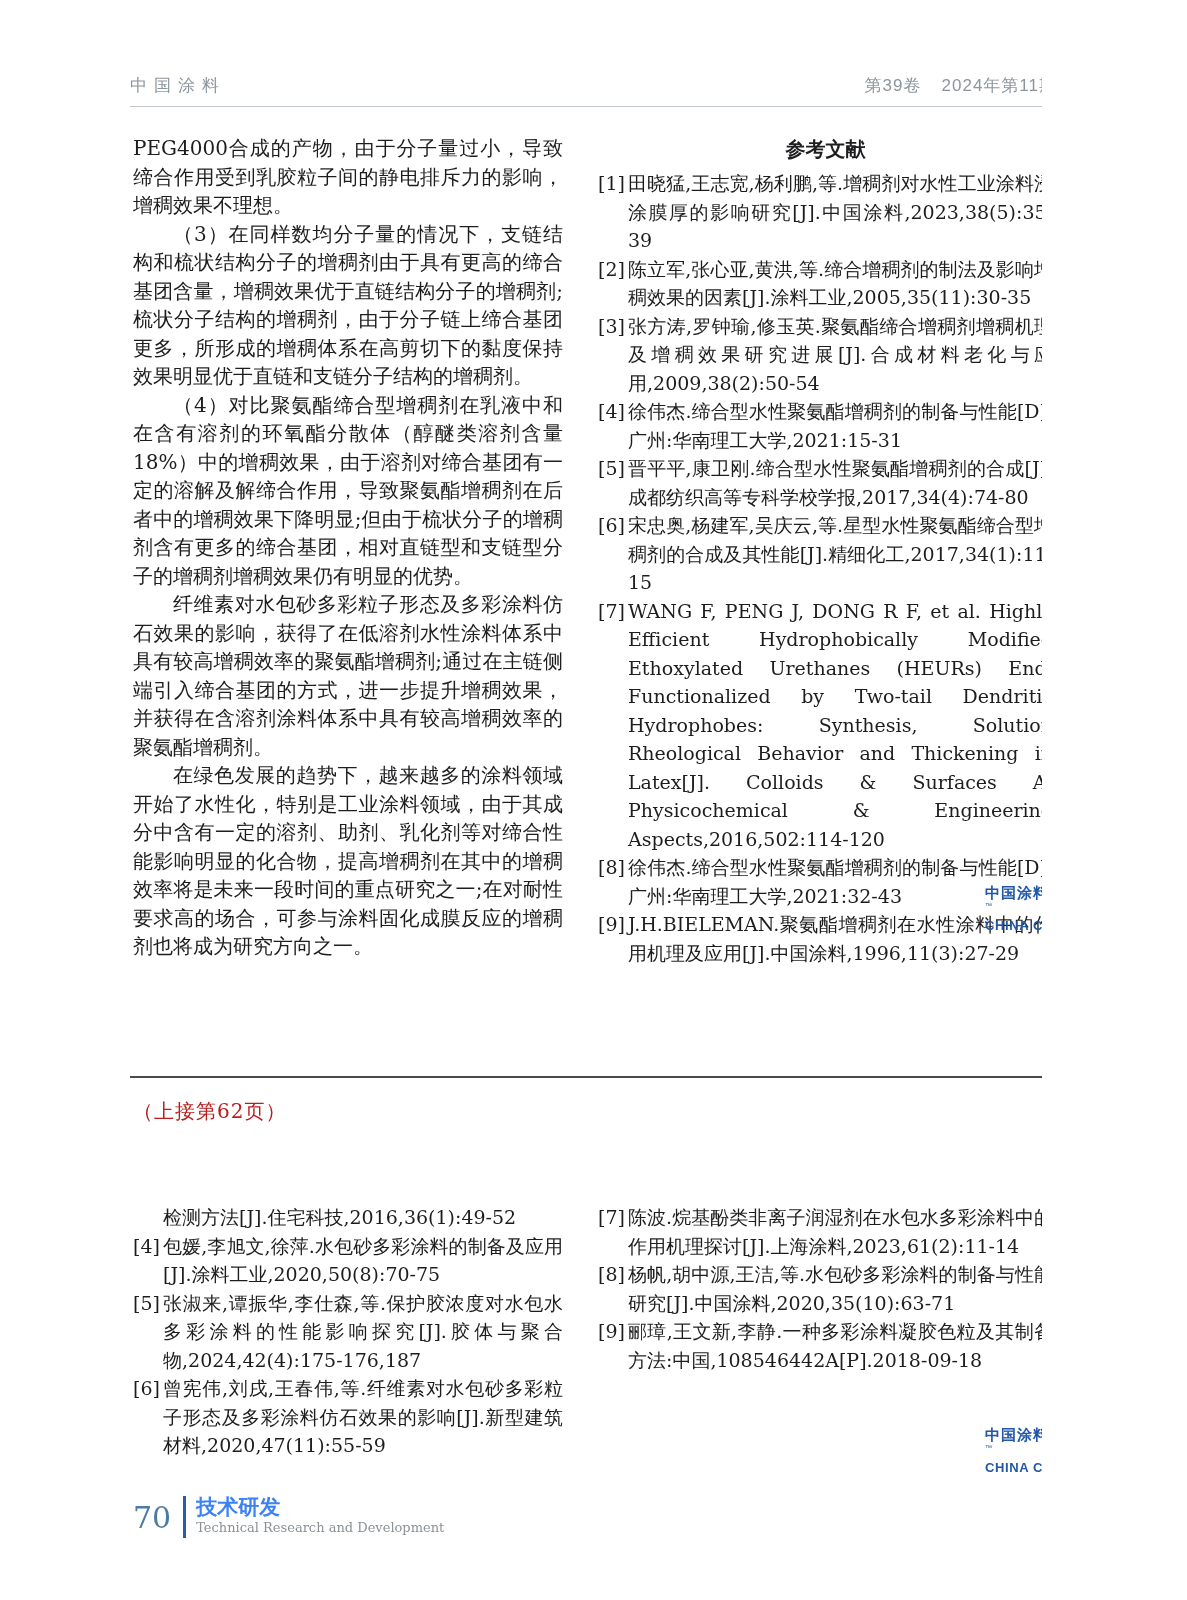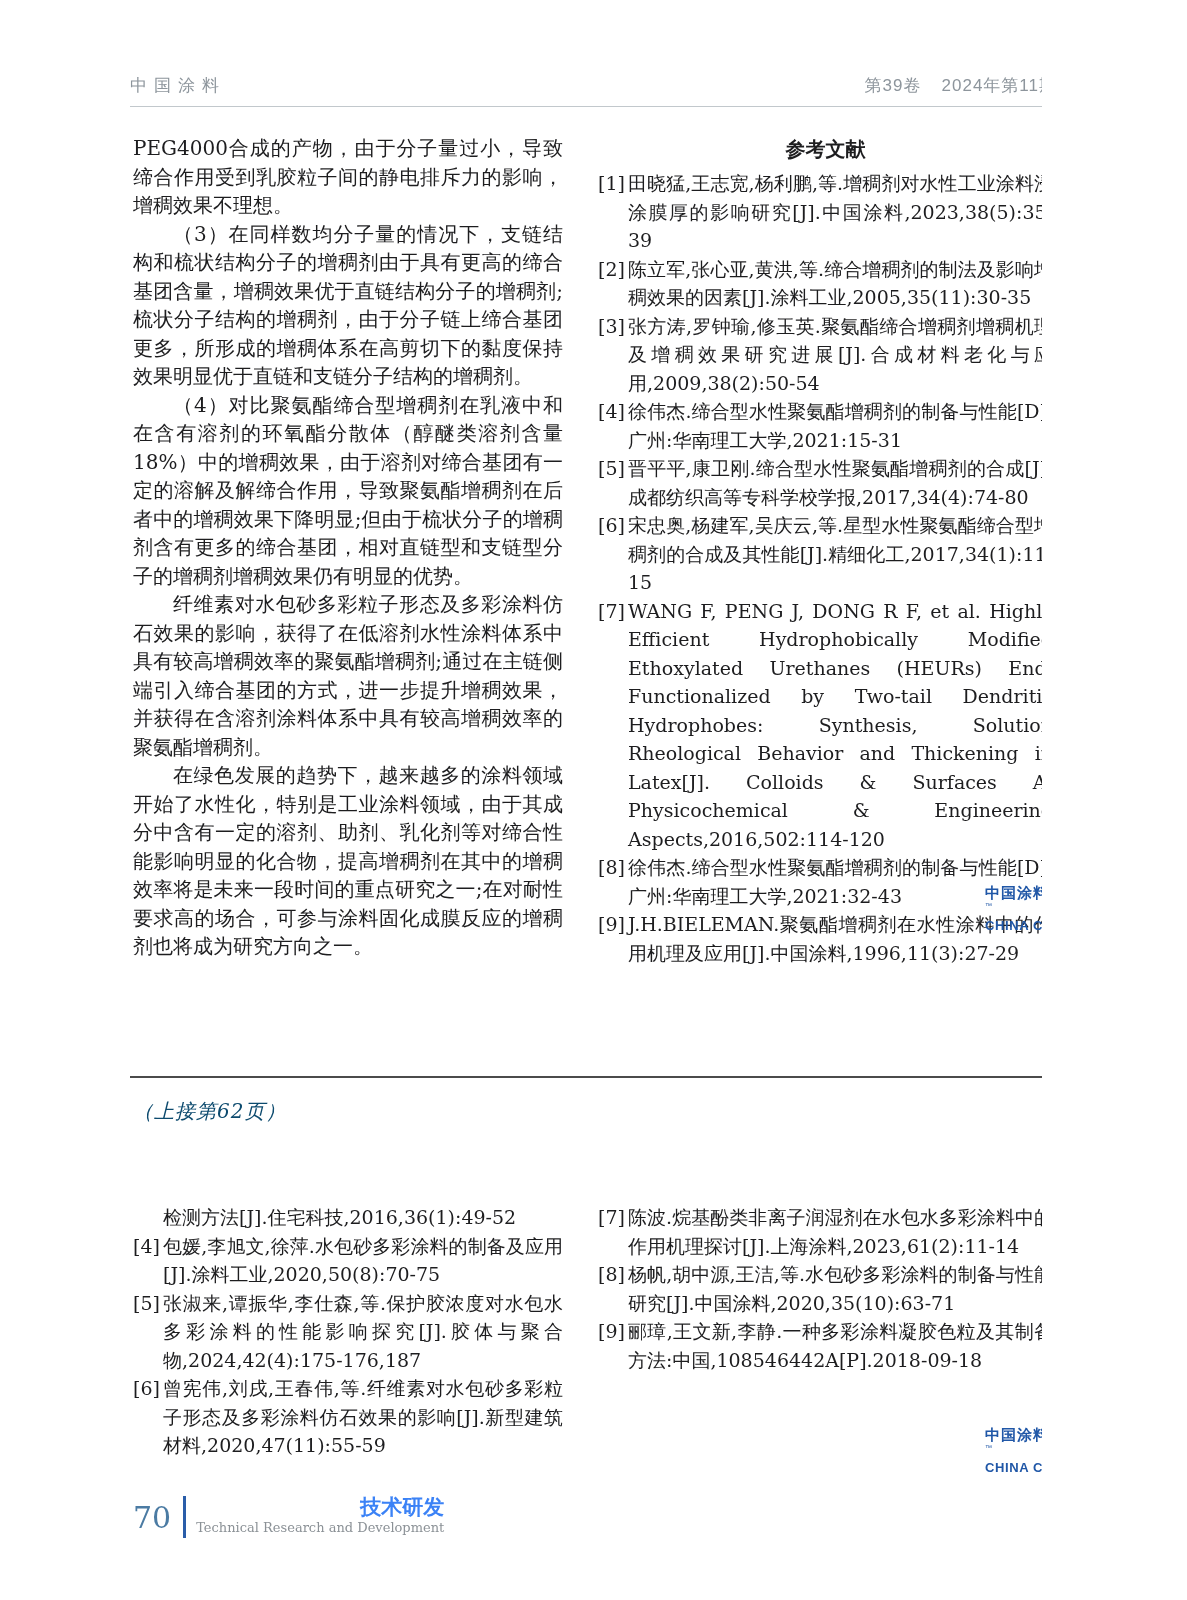--- a/index.html
+++ b/index.html
@@ -46,28 +46,28 @@
   }
   .logo-1{top:884px;}
   .logo-2{top:1426px;}
   .logo .logo-cn{font-size:15px;font-weight:bold;letter-spacing:1px;white-space:nowrap;}
   .logo .logo-tm{font-size:7px;vertical-align:top;}
   .logo .logo-en{font-size:13px;font-weight:bold;letter-spacing:0.6px;white-space:nowrap;}
   
   .divider{position:absolute;left:130px;top:1076px;width:927px;height:2px;background:#4b4b4b;}
   .continue-note{
     position:absolute;left:133px;top:1098px;
-    font-size:20px;font-style:italic;letter-spacing:1px;color:#0c4a6e;
+    font-size:20px;letter-spacing:1px;color:#b91c1c;
   }
   .col-left-bottom{position:absolute;left:133px;top:1203px;width:430px;}
   .col-right-bottom{position:absolute;left:598px;top:1203px;width:455px;}
   
   .page-footer{
     position:absolute;left:133px;top:1496px;
-    display:flex;align-items:center;text-align:right;
+    display:flex;align-items:center;
   }
   .page-number{font-size:30px;color:#4b7ba3;margin-right:12px;}
   .footer-bar{width:3px;height:42px;background:#2a5da9;margin-right:10px;}
   .footer-section-title{
     font-family:Liberation Mono, monospace;
     font-size:21px;font-weight:bold;color:#3b82f6;line-height:1.1;
   }
   .footer-section-sub{
     font-size:13px;color:#8b9196;line-height:1.3;
   }

